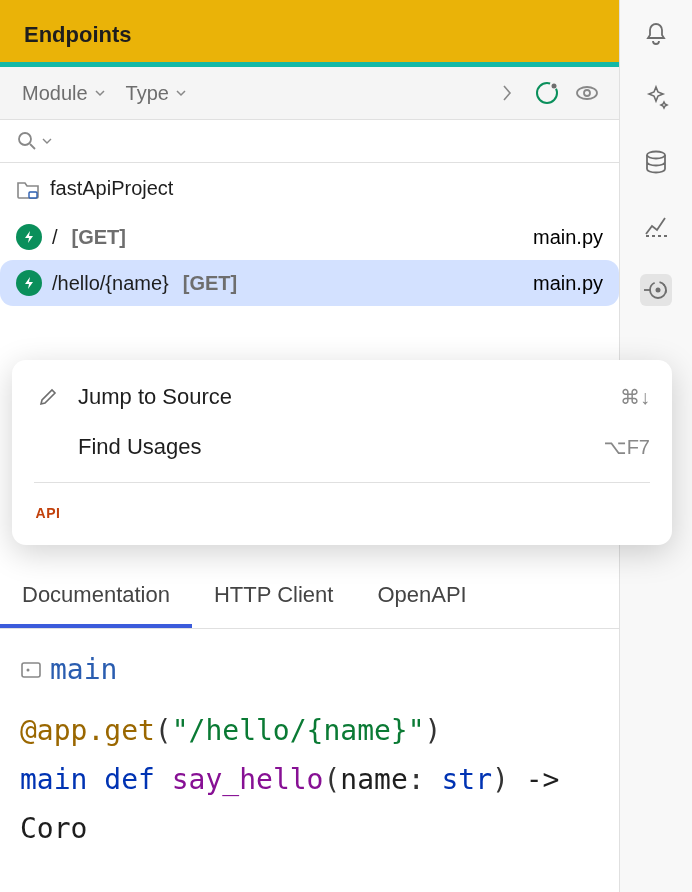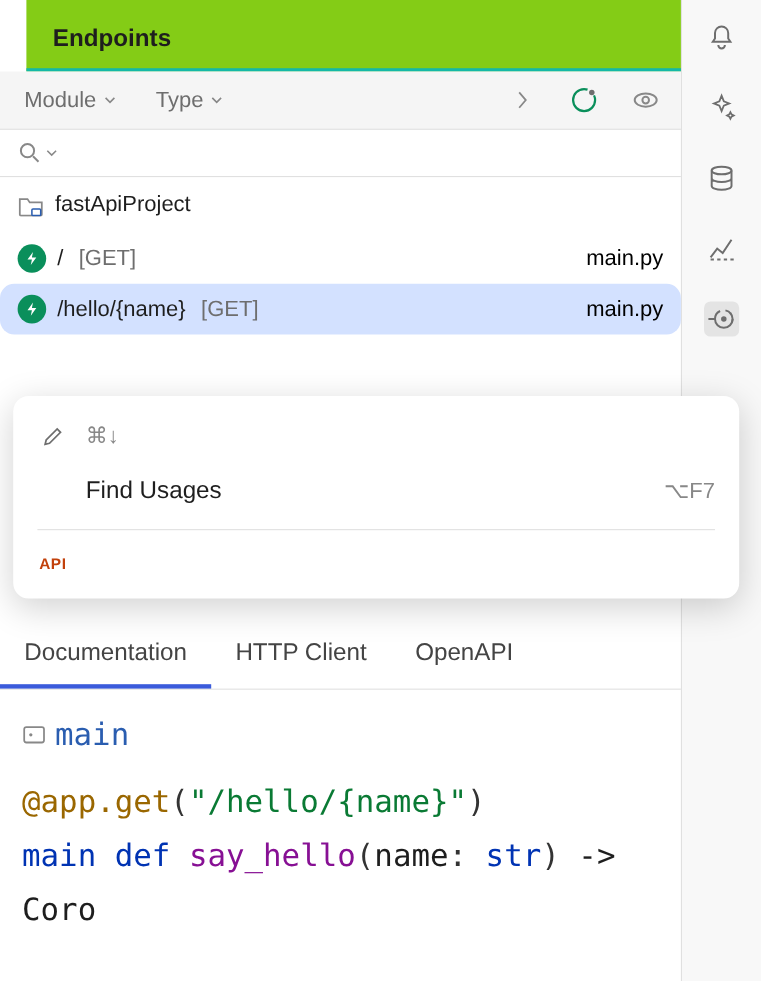--- a/index.html
+++ b/index.html
@@ -1,33 +1,33 @@
 <!DOCTYPE html>
 <html><head>
 <meta charset="utf-8">
 <style>
 * { box-sizing: border-box; margin: 0; padding: 0; }
 body { font-family: -apple-system, BlinkMacSystemFont, "Segoe UI", sans-serif; font-size: 18px; color: #1e1e1e; background: #fff; width: 692px; height: 892px; overflow: hidden; position: relative; }
 .main-area { width: 620px; height: 892px; float: left; border-right: 1px solid #e0e0e0; }
 .right-rail { width: 72px; height: 892px; float: left; background: #f8f8f8; display: flex; flex-direction: column; align-items: center; padding-top: 18px; gap: 32px; }
 .right-rail .rail-icon { width: 32px; height: 32px; display: flex; align-items: center; justify-content: center; cursor: pointer; color: #6e6e6e; }
-.header { padding: 22px 24px 14px 24px; font-size: 22px; font-weight: 600; background: #84cc16; border-bottom: 3px solid #14b8a6; margin-left: 24px; }
-.filter-bar { display: flex; align-items: center; padding: 10px 16px; background: #f5f5f5; border-bottom: 1px solid #e0e0e0; gap: 24px; }
+.header { padding: 22px 24px 14px 24px; font-size: 22px; font-weight: 600; background: #eab308; border-bottom: 5px solid #14b8a6; }
+.filter-bar { display: flex; align-items: center; padding: 10px 16px; background: #f5f5f5; border-bottom: 1px solid #e0e0e0; gap: 8px; }
 .filter-dropdown { color: #6e6e6e; font-size: 20px; padding: 4px 6px; display: flex; align-items: center; gap: 6px; cursor: pointer; }
 .filter-spacer { flex: 1; }
 .filter-icon { width: 32px; height: 32px; display: flex; align-items: center; justify-content: center; cursor: pointer; color: #6e6e6e; }
 .search-bar { padding: 10px 16px; border-bottom: 1px solid #e0e0e0; display: flex; align-items: center; }
 .search-icon { color: #6e6e6e; margin-right: 4px; }
 .tree { }
 .tree-group { padding: 14px 16px; display: flex; align-items: center; gap: 10px; font-size: 20px; }
 .tree-row { padding: 10px 16px; display: flex; align-items: center; gap: 10px; font-size: 20px; cursor: pointer; }
 .tree-row.selected { background: #d3e1ff; border-radius: 13px; }
 .badge-circle { width: 26px; height: 26px; border-radius: 50%; background: #0a8f5b; display: flex; align-items: center; justify-content: center; color: #fff; flex-shrink: 0; }
 .row-path { font-weight: 500; }
-.row-method { color: #6e6e6e; font-weight: 400; margin-left: 4px; }
+.row-method { color: #6e6e6e; font-weight: 700; margin-left: 4px; }
 .row-file { margin-left: auto; color: #000000; font-size: 20px; }
 .context-menu { position: absolute; top: 360px; left: 12px; width: 660px; background: #fff; border-radius: 14px; box-shadow: 0 8px 32px rgba(0,0,0,0.18); padding: 12px 0; z-index: 10; }
 .menu-item { display: flex; align-items: center; padding: 12px 22px; font-size: 22px; cursor: pointer; gap: 16px; }
 .menu-icon { width: 28px; display: flex; align-items: center; justify-content: center; flex-shrink: 0; }
 .menu-label { flex: 1; }
 .menu-shortcut { color: #888; font-size: 20px; }
 .menu-sep { height: 1px; background: #e0e0e0; margin: 10px 22px; }
 .bottom-tabs { display: flex; border-bottom: 1px solid #e0e0e0; margin-top: 260px; }
 .bottom-tab { padding: 16px 22px; font-size: 22px; color: #444; cursor: pointer; }
 .bottom-tab.active { border-bottom: 4px solid #3b5bdb; font-weight: 500; }
@@ -184,20 +184,21 @@
   </div>
 </div>
 
 <div class="context-menu">
   <div class="menu-item">
     <span class="menu-icon">
       <svg width="22" height="22" viewBox="0 0 22 22">
           <path d="M4 18l1-4 10-10 3 3-10 10-4 1z" stroke="#6e6e6e" stroke-width="1.6" fill="none"></path>
         </svg>
     </span>
+    <span class="menu-label">Jump to Source</span>
     <span class="menu-shortcut">⌘↓</span>
   </div>
   <div class="menu-item">
     <span class="menu-icon"></span>
     <span class="menu-label">Find Usages</span>
     <span class="menu-shortcut">⌥F7</span>
   </div>
   <div class="menu-sep"></div>
   <div class="menu-item">
     <span class="menu-icon">

